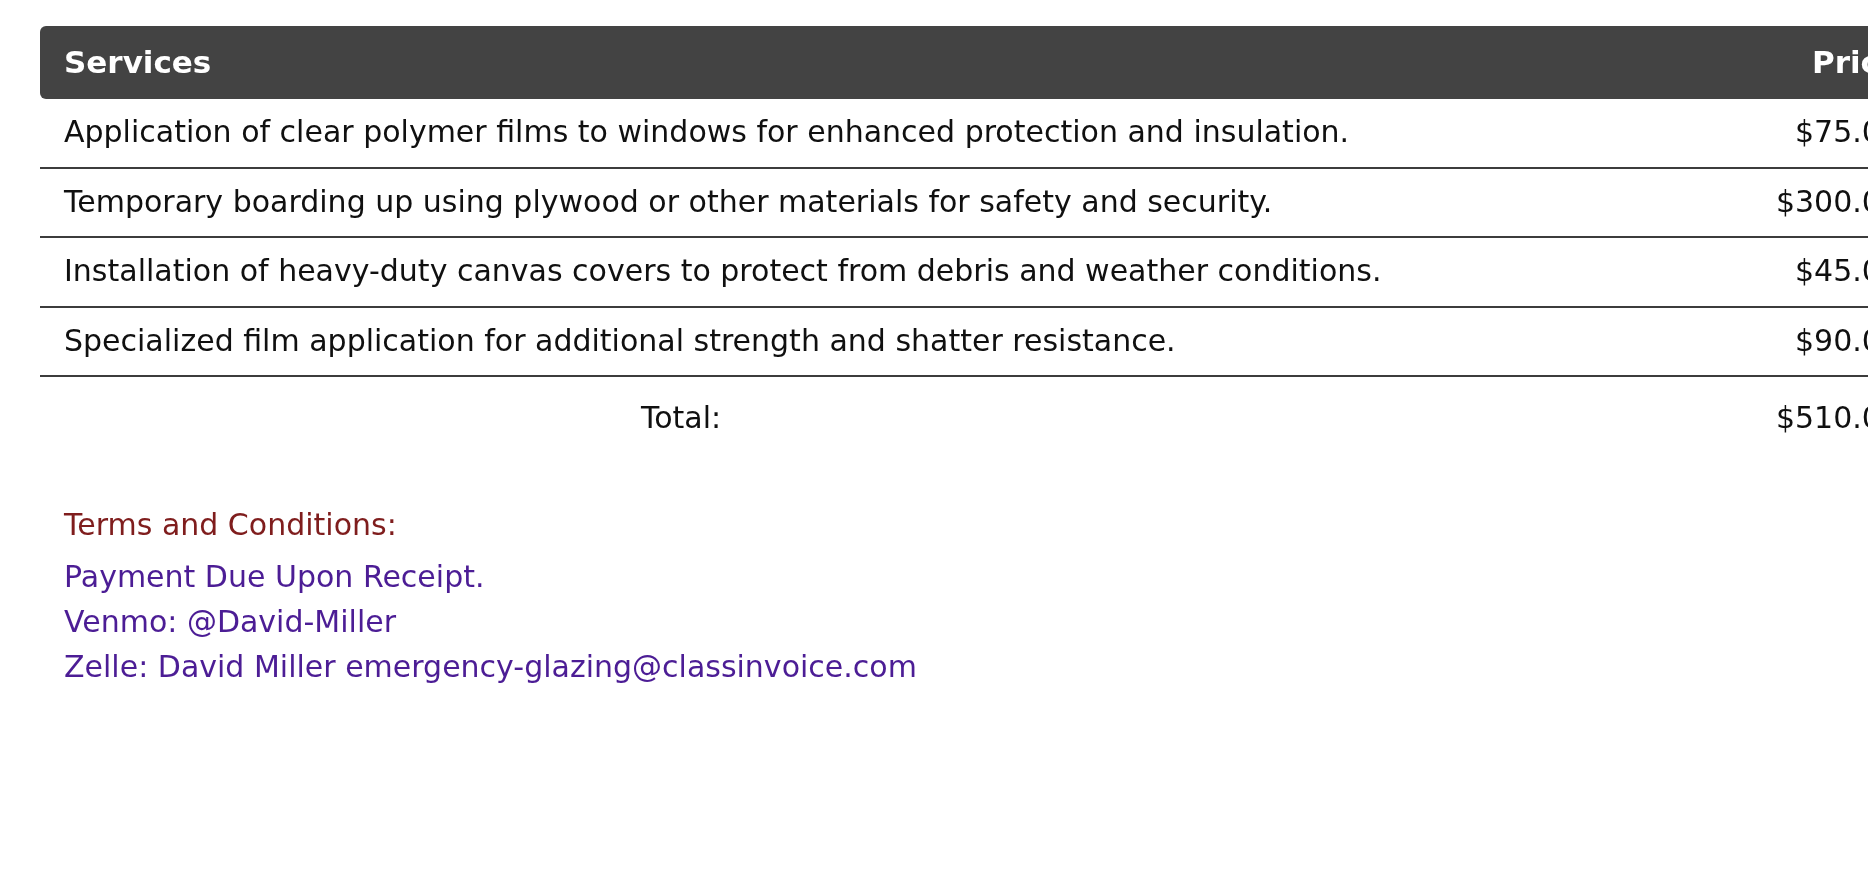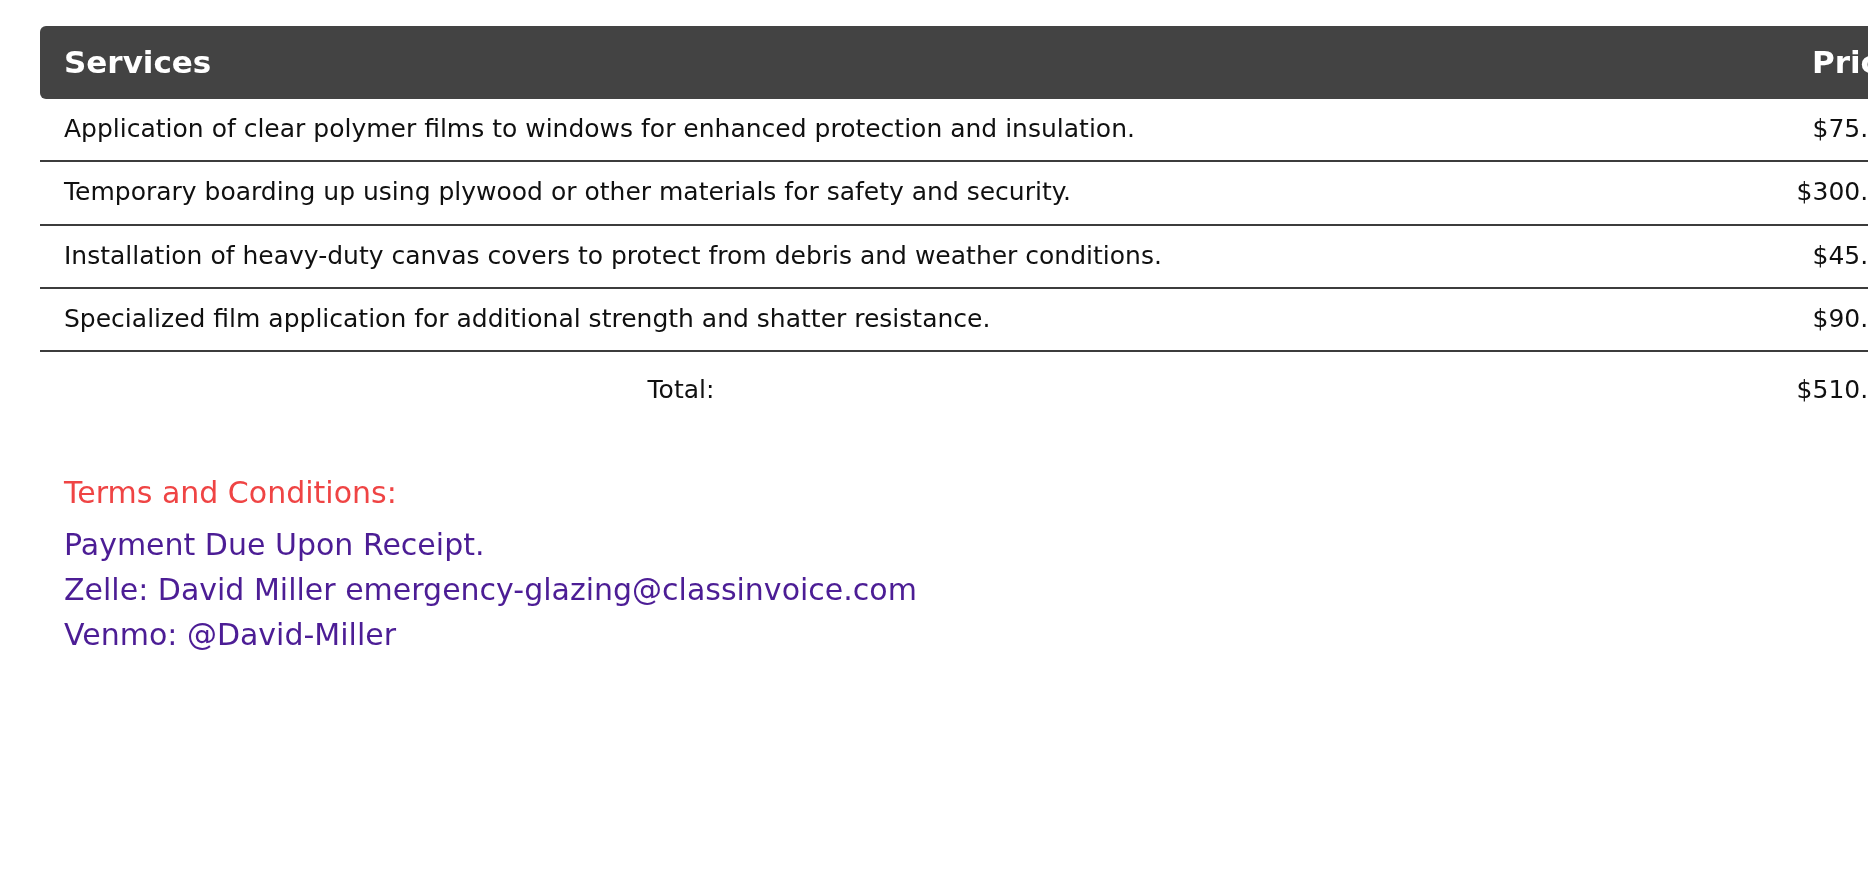--- a/index.html
+++ b/index.html
@@ -42,21 +42,21 @@
   }
   .head-row-left {
     border-top-left-radius: 6px;
     border-bottom-left-radius: 6px;
   }
   .head-row-right {
     border-top-right-radius: 6px;
     border-bottom-right-radius: 6px;
   }
   .services-table tbody td {
-    font-size: 25px;
+    font-size: 30px;
     font-weight: 400;
     padding: 14px 24px 16px 24px;
     border-bottom: 2px solid #3c3c3c;
     line-height: 1.25;
     color: #101010;
     vertical-align: middle;
   }
   .services-table tbody td.price-cell {
     text-align: right;
     white-space: nowrap;
@@ -75,21 +75,21 @@
     padding-right: 110px !important;
   }
 
   
   .terms {
     margin-top: 52px;
     padding-left: 24px;
   }
   .terms-title {
     font-size: 30px;
-    color: #ef4444;
+    color: #7f1d1d;
     margin-bottom: 10px;
     line-height: 1.3;
   }
   .terms-line {
     font-size: 30px;
     color: #4c1d95;
     line-height: 1.5;
   }
 </style>
 </head>
@@ -124,17 +124,17 @@
       <tr class="total-row">
         <td class="desc-col total-label">Total:</td>
         <td class="price-col price-cell">$510.00</td>
       </tr>
     </tbody>
   </table>
 
   <div class="terms">
     <div class="terms-title">Terms and Conditions:</div>
     <div class="terms-line">Payment Due Upon Receipt.</div>
+    <div class="terms-line">Venmo: @David-Miller</div>
     <div class="terms-line">Zelle: David Miller emergency-glazing@classinvoice.com</div>
-    <div class="terms-line">Venmo: @David-Miller</div>
   </div>
 
 </div>
 
 </body></html>

